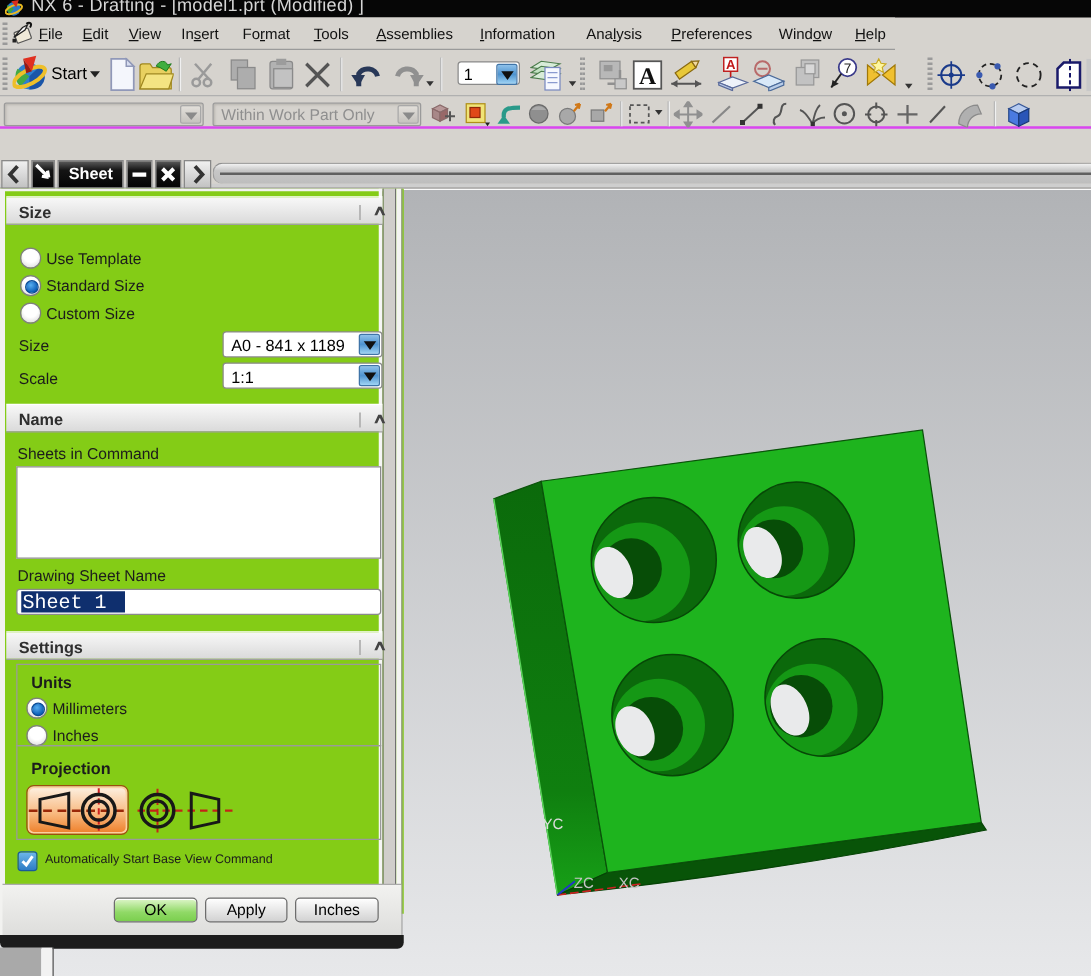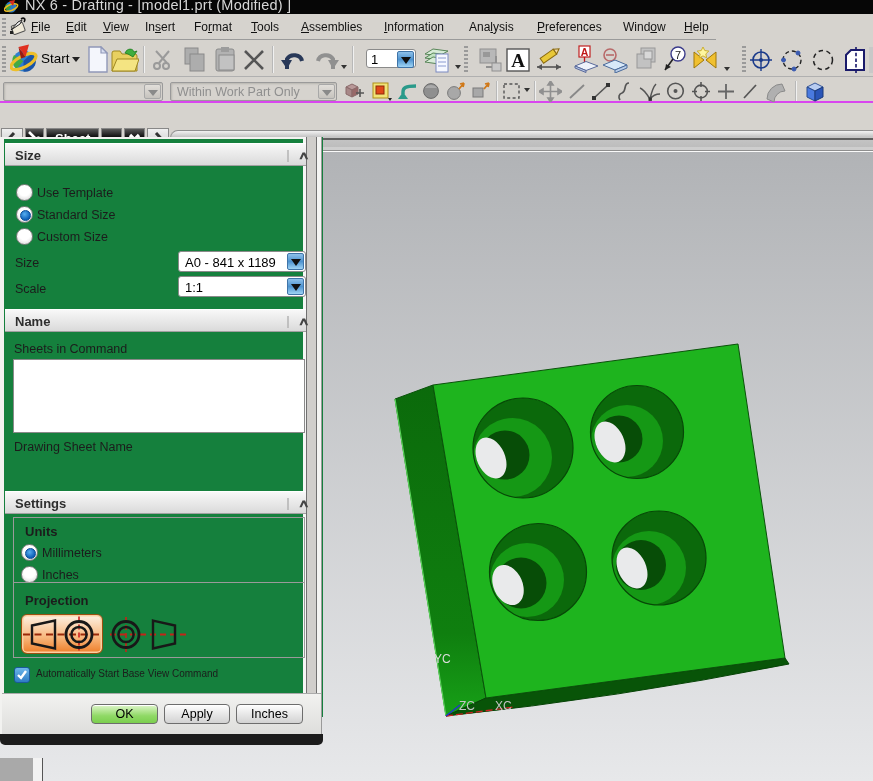--- a/index.html
+++ b/index.html
@@ -18,21 +18,21 @@
 .vsep{position:absolute;width:2px;background:#b8b8b8;border-right:1px solid #f0f0f0;}
 .dots{position:absolute;width:4px;border-left:2px dotted #9a9a9a;border-right:2px dotted #9a9a9a;}
 
 .tabbtn{position:absolute;top:128px;height:23px;border:1px solid #888;}
 .tabdark{background:linear-gradient(#5a5a5a,#141414 35%,#050505);color:#fff;}
 .tabgray{background:linear-gradient(#f0f0f0,#c2c2c2);color:#222;}
 #channel{left:170px;top:130px;width:703px;height:17px;background:linear-gradient(#f2f2f2,#c6c6c6 35%,#bdbdbd);border-top:1px solid #8f8f8f;border-left:1px solid #9a9a9a;border-radius:8px 0 0 8px;}
 
 #gfx{left:0;top:152px;width:873px;height:629px;background:linear-gradient(#b1b3b6,#e7e8ea);}
 
-#dlg{left:0;top:137px;width:323px;height:580px;background:#15803d;}
+#dlg{left:0;top:151px;width:323px;height:580px;background:#84cc16;}
 .hdr{position:absolute;left:3px;width:301px;height:23px;background:linear-gradient(#f8f8f8,#dadada);border-top:1px solid #fff;border-bottom:1px solid #a0a0a0;color:#2e2e2e;font-weight:bold;font-size:13px;}
 .hdr span{position:absolute;left:10px;top:4px;}
 .hdr .chev{position:absolute;left:auto;right:5px;top:6px;width:11px;font-size:11px;color:#444;font-weight:bold;transform:scaleX(1.5);border-left:1px solid #b4b4b4;padding-left:6px;height:12px;line-height:11px;}
 .lbl{position:absolute;font-size:12.5px;color:#1c1c1c;}
 .radio{position:absolute;width:17px;height:17px;border-radius:50%;border:1px solid #7f7f7f;background:radial-gradient(circle at 50% 35%,#ffffff 45%,#d2d2d2);}
 .radio.sel::after{content:"";position:absolute;left:3px;top:3px;width:9px;height:9px;border-radius:50%;background:radial-gradient(circle at 40% 35%,#57aef0,#0d5fb8 70%);border:1px solid #0a4c97;}
 .combo{position:absolute;height:21px;background:#fff;border:1px solid #8a8a8a;border-radius:3px;font-size:13px;color:#000;}
 .combo .tx{position:absolute;left:6px;top:3px;white-space:nowrap;}
 .cbtn{position:absolute;right:1px;top:1px;width:17px;height:17px;border-radius:2px;background:linear-gradient(#8ec1ea,#4e93cf 50%,#9fd4f5);border:1px solid #3f74a8;}
 .cbtn::after{content:"";position:absolute;left:3px;top:5px;border-left:5px solid transparent;border-right:5px solid transparent;border-top:7px solid #101010;}
@@ -427,20 +427,25 @@
       <div class="cbtn"></div>
     </div>
 
 <div class="hdr" style="left:5px;top:172px;">
       <span>Name</span>
       <span class="chev">∧</span>
     </div>
 <div class="lbl" style="left:14px;top:205px;">Sheets in Command</div>
 <div class="abs" style="left:13px;top:222px;width:292px;height:74px;background:#fff;border:1px solid #8a8a8a;"></div>
 <div class="lbl" style="left:14px;top:303px;">Drawing Sheet Name</div>
+<div class="abs" style="left:13px;top:320px;width:292px;height:21px;background:#fff;border:1px solid #8a8a8a;border-radius:3px;">
+<div class="abs" style="left:3px;top:1px;width:83px;height:17px;background:#0f2f6e;color:#fff;font-family:'Liberation Mono',monospace;font-size:16px;">
+        <span style="position:absolute;left:1px;top:0px;">Sheet 1</span>
+      </div>
+    </div>
 
 <div class="hdr" style="left:5px;top:354px;">
       <span>Settings</span>
       <span class="chev">∧</span>
     </div>
 <div class="gbox" style="left:13px;top:380px;width:292px;height:66px;">
 <div class="lbl" style="left:11px;top:6px;font-weight:bold;font-size:13px;">Units</div>
 <div class="radio sel" style="left:7px;top:26px;"></div>
       <div class="lbl" style="left:28px;top:28px;">Millimeters</div>
 <div class="radio" style="left:7px;top:48px;"></div>

